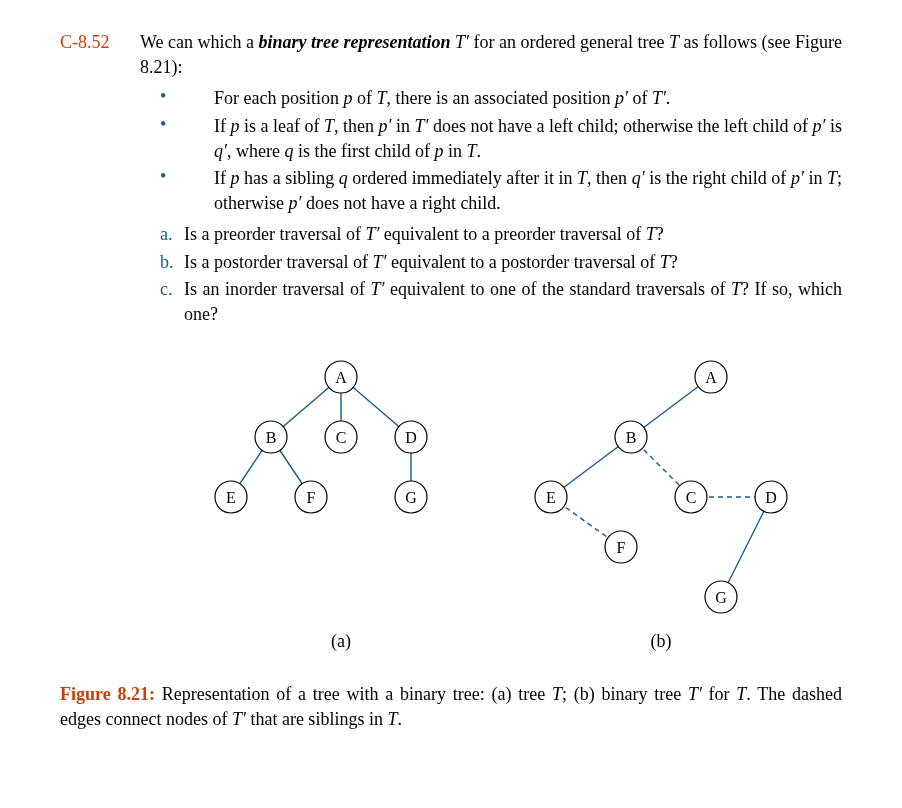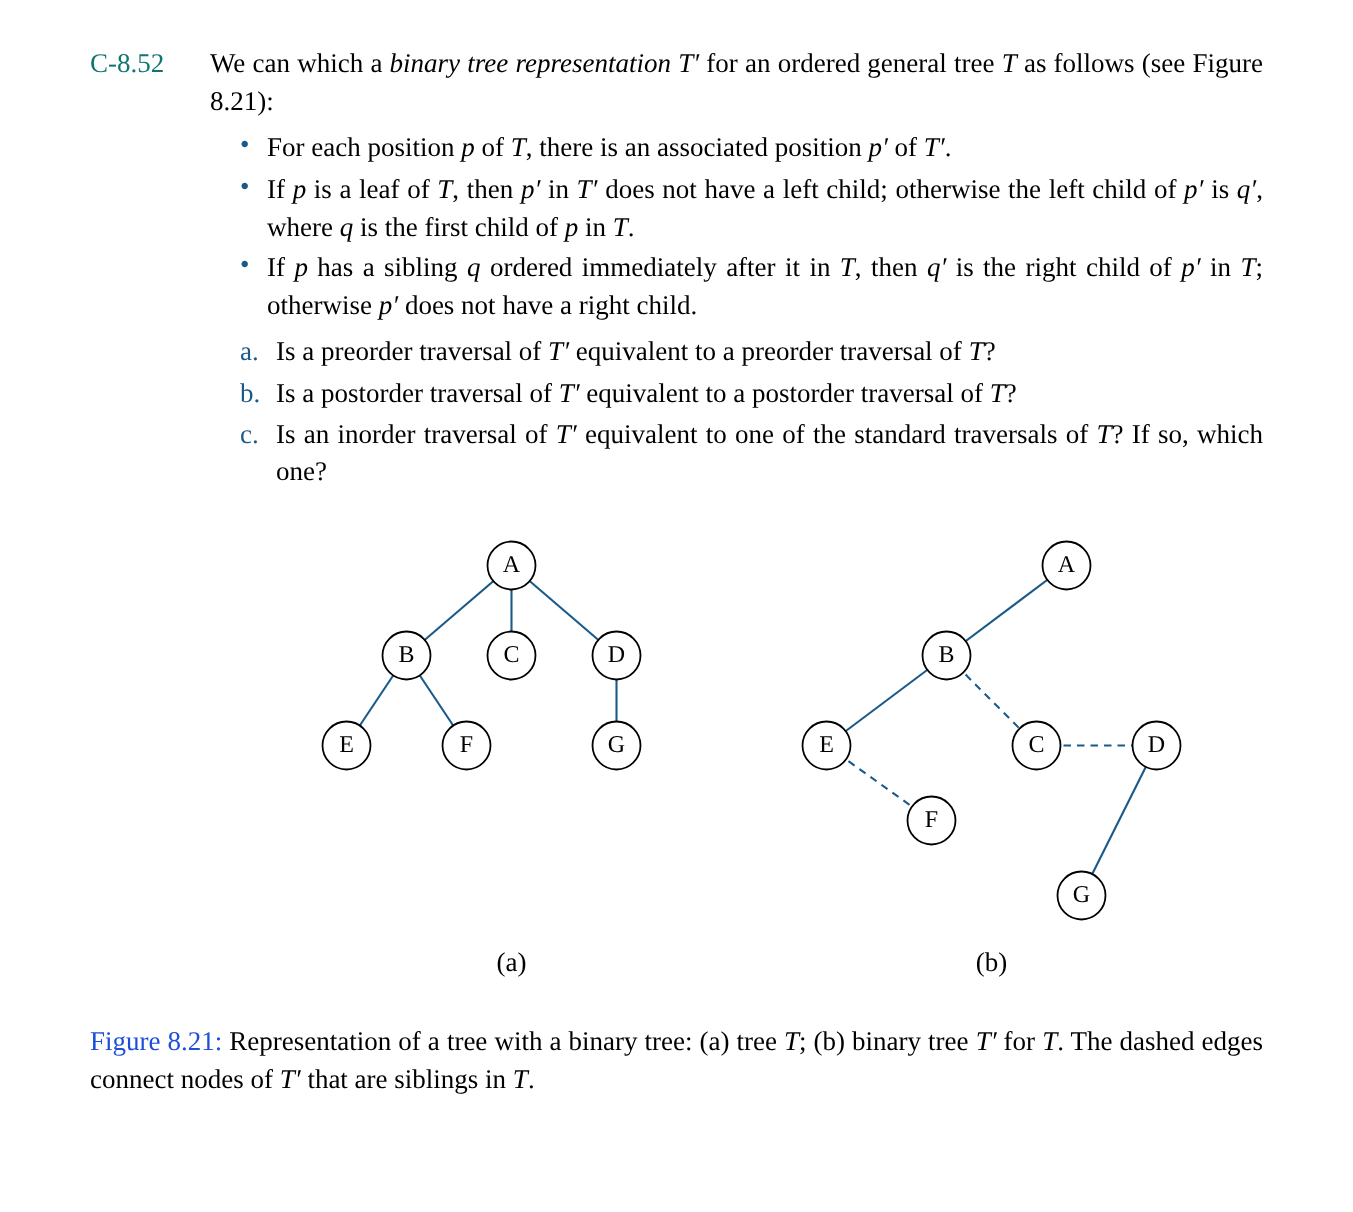--- a/index.html
+++ b/index.html
@@ -11,21 +11,21 @@
     color: #000;
     background: #fff;
     width: 902px;
     box-sizing: border-box;
   }
   .problem {
     display: flex;
     align-items: flex-start;
   }
   .pnum {
-    color: #0f766e;
+    color: #c2410c;
     font-weight: normal;
     flex: 0 0 80px;
   }
   .pbody {
     flex: 1;
     text-align: justify;
   }
   .itembull {
     margin: 6px 0 6px 20px;
   }
@@ -37,20 +37,21 @@
   .itembull .bullet {
     color: #1a5a8a;
     width: 18px;
     flex: 0 0 18px;
     font-size: 18px;
     line-height: 1.2;
   }
   .itembull .txt {
     flex: 1;
     text-align: justify;
+    margin-left: 36px;
   }
   .enumlist {
     margin: 6px 0 6px 20px;
   }
   .enumlist .row {
     display: flex;
     align-items: flex-start;
     margin-bottom: 2px;
   }
   .enumlist .lbl {
@@ -68,24 +69,24 @@
   }
   .figwrap {
     margin: 20px 0 10px 0;
     text-align: center;
   }
   .figcaption {
     margin-top: 8px;
     text-align: justify;
   }
   .figlabel {
-    color: #1d4ed8;
-    font-weight: normal;
-  }
-  .bolditalic { font-weight: normal; font-style: italic; }
+    color: #c2410c;
+    font-weight: bold;
+  }
+  .bolditalic { font-weight: bold; font-style: italic; }
   svg { display: inline-block; }
   .node circle {
     fill: #fff;
     stroke: #000;
     stroke-width: 1.2;
   }
   .node text {
     font-family: "Times New Roman", serif;
     font-size: 16px;
     text-anchor: middle;

